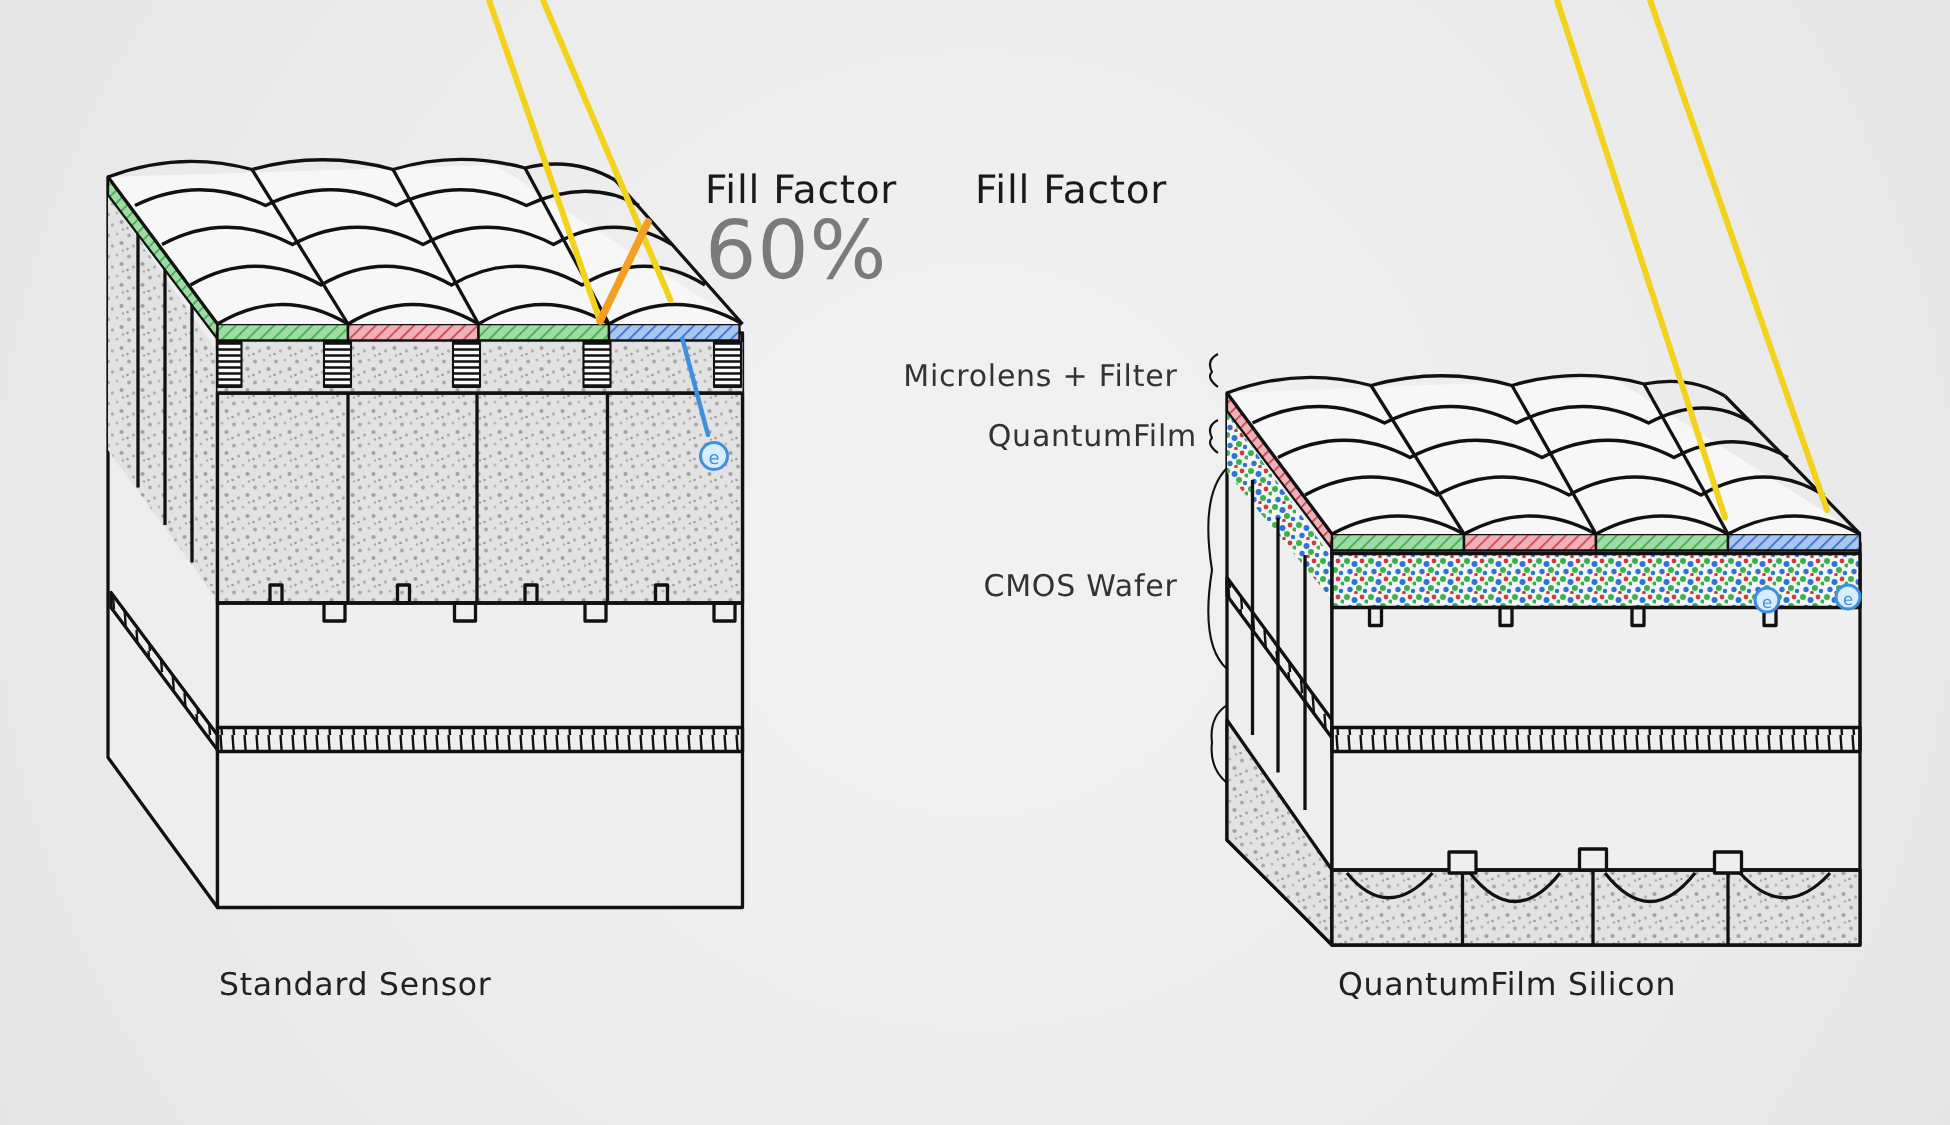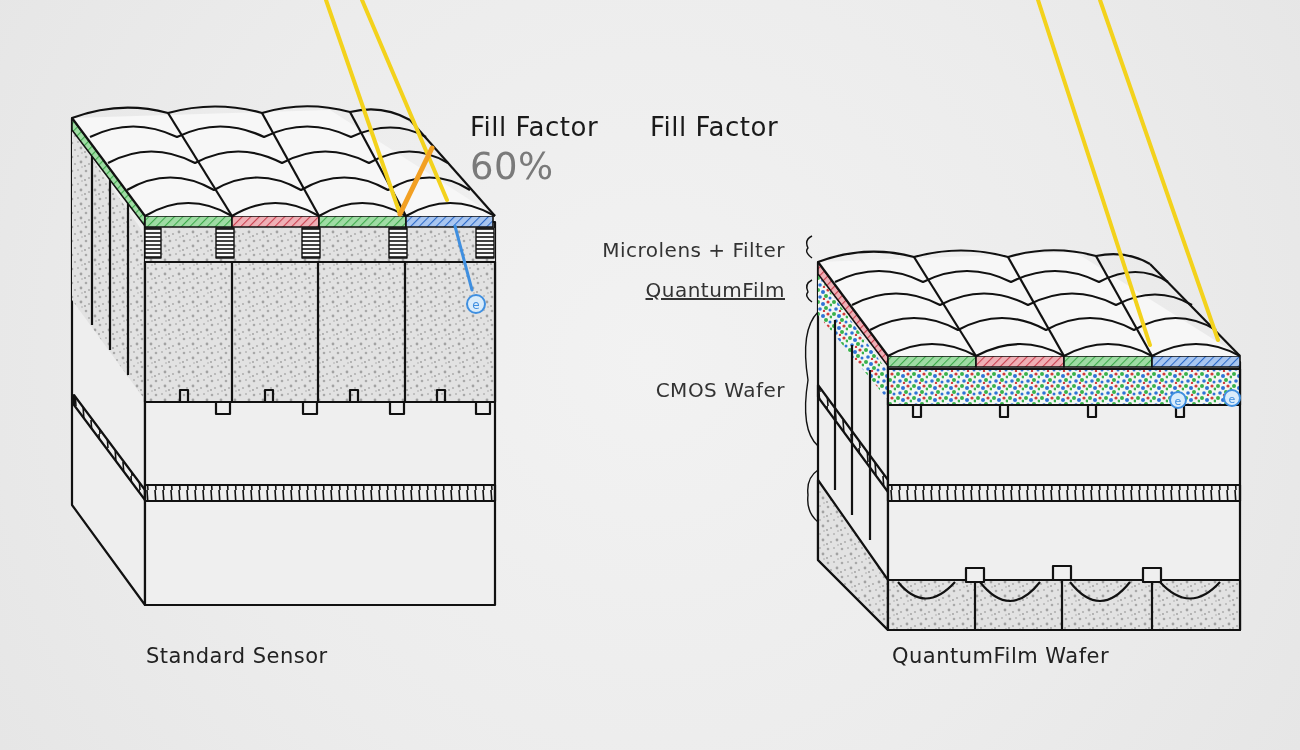--- a/index.html
+++ b/index.html
@@ -3,21 +3,21 @@
 <meta charset="utf-8">
 <style>
   html, body { margin:0; padding:0; }
   body { width:1300px; height:750px; overflow:hidden; background:#ececec;
          font-family:"DejaVu Sans", sans-serif; position:relative; }
   #stage { position:absolute; left:0; top:0; width:1300px; height:750px;
            background: radial-gradient(circle at 650px 360px, #f2f2f2 0%, #ececec 60%, #e6e6e6 100%); }
   svg.art { position:absolute; left:0; top:0; }
   .lbl { position:absolute; color:#2a2a2a; white-space:nowrap; letter-spacing:0.5px; }
   .ff-title { font-size:26px; color:#1a1a1a; }
-  .ff-val { font-size:37px; line-height:50px; }
+  .ff-val { font-size:54px; line-height:50px; }
   .layer { font-size:20px; text-align:right; color:#333;margin-left:24px; }
   .caption { font-size:21px; color:#222; }
 </style>
 </head>
 <body>
 
 <div id="stage">
 
   <svg class="art" width="1300" height="750" viewBox="0 0 1300 750">
     <defs>
@@ -194,18 +194,18 @@
 
   <div class="lbl" style="left:470px; top:112px;">
     <div class="ff-title">Fill Factor</div>
     <div class="ff-val" style="color:#7a7a7a;">60%</div>
   </div>
   <div class="lbl" style="left:650px; top:112px;">
     <div class="ff-title">Fill Factor</div>
   </div>
 
   <div class="lbl layer" style="right:515px; top:238px;">Microlens + Filter</div>
-  <div class="lbl layer" style="right:515px; top:278px;text-decoration:underline;">QuantumFilm</div>
+  <div class="lbl layer" style="right:502px; top:278px;">QuantumFilm</div>
   <div class="lbl layer" style="right:515px; top:378px;">CMOS Wafer</div>
 
   <div class="lbl caption" style="left:146px; top:644px;">Standard Sensor</div>
-  <div class="lbl caption" style="left:892px; top:644px;">QuantumFilm Wafer</div>
+  <div class="lbl caption" style="left:892px; top:644px;">QuantumFilm Silicon</div>
 </div>
 
 </body></html>

